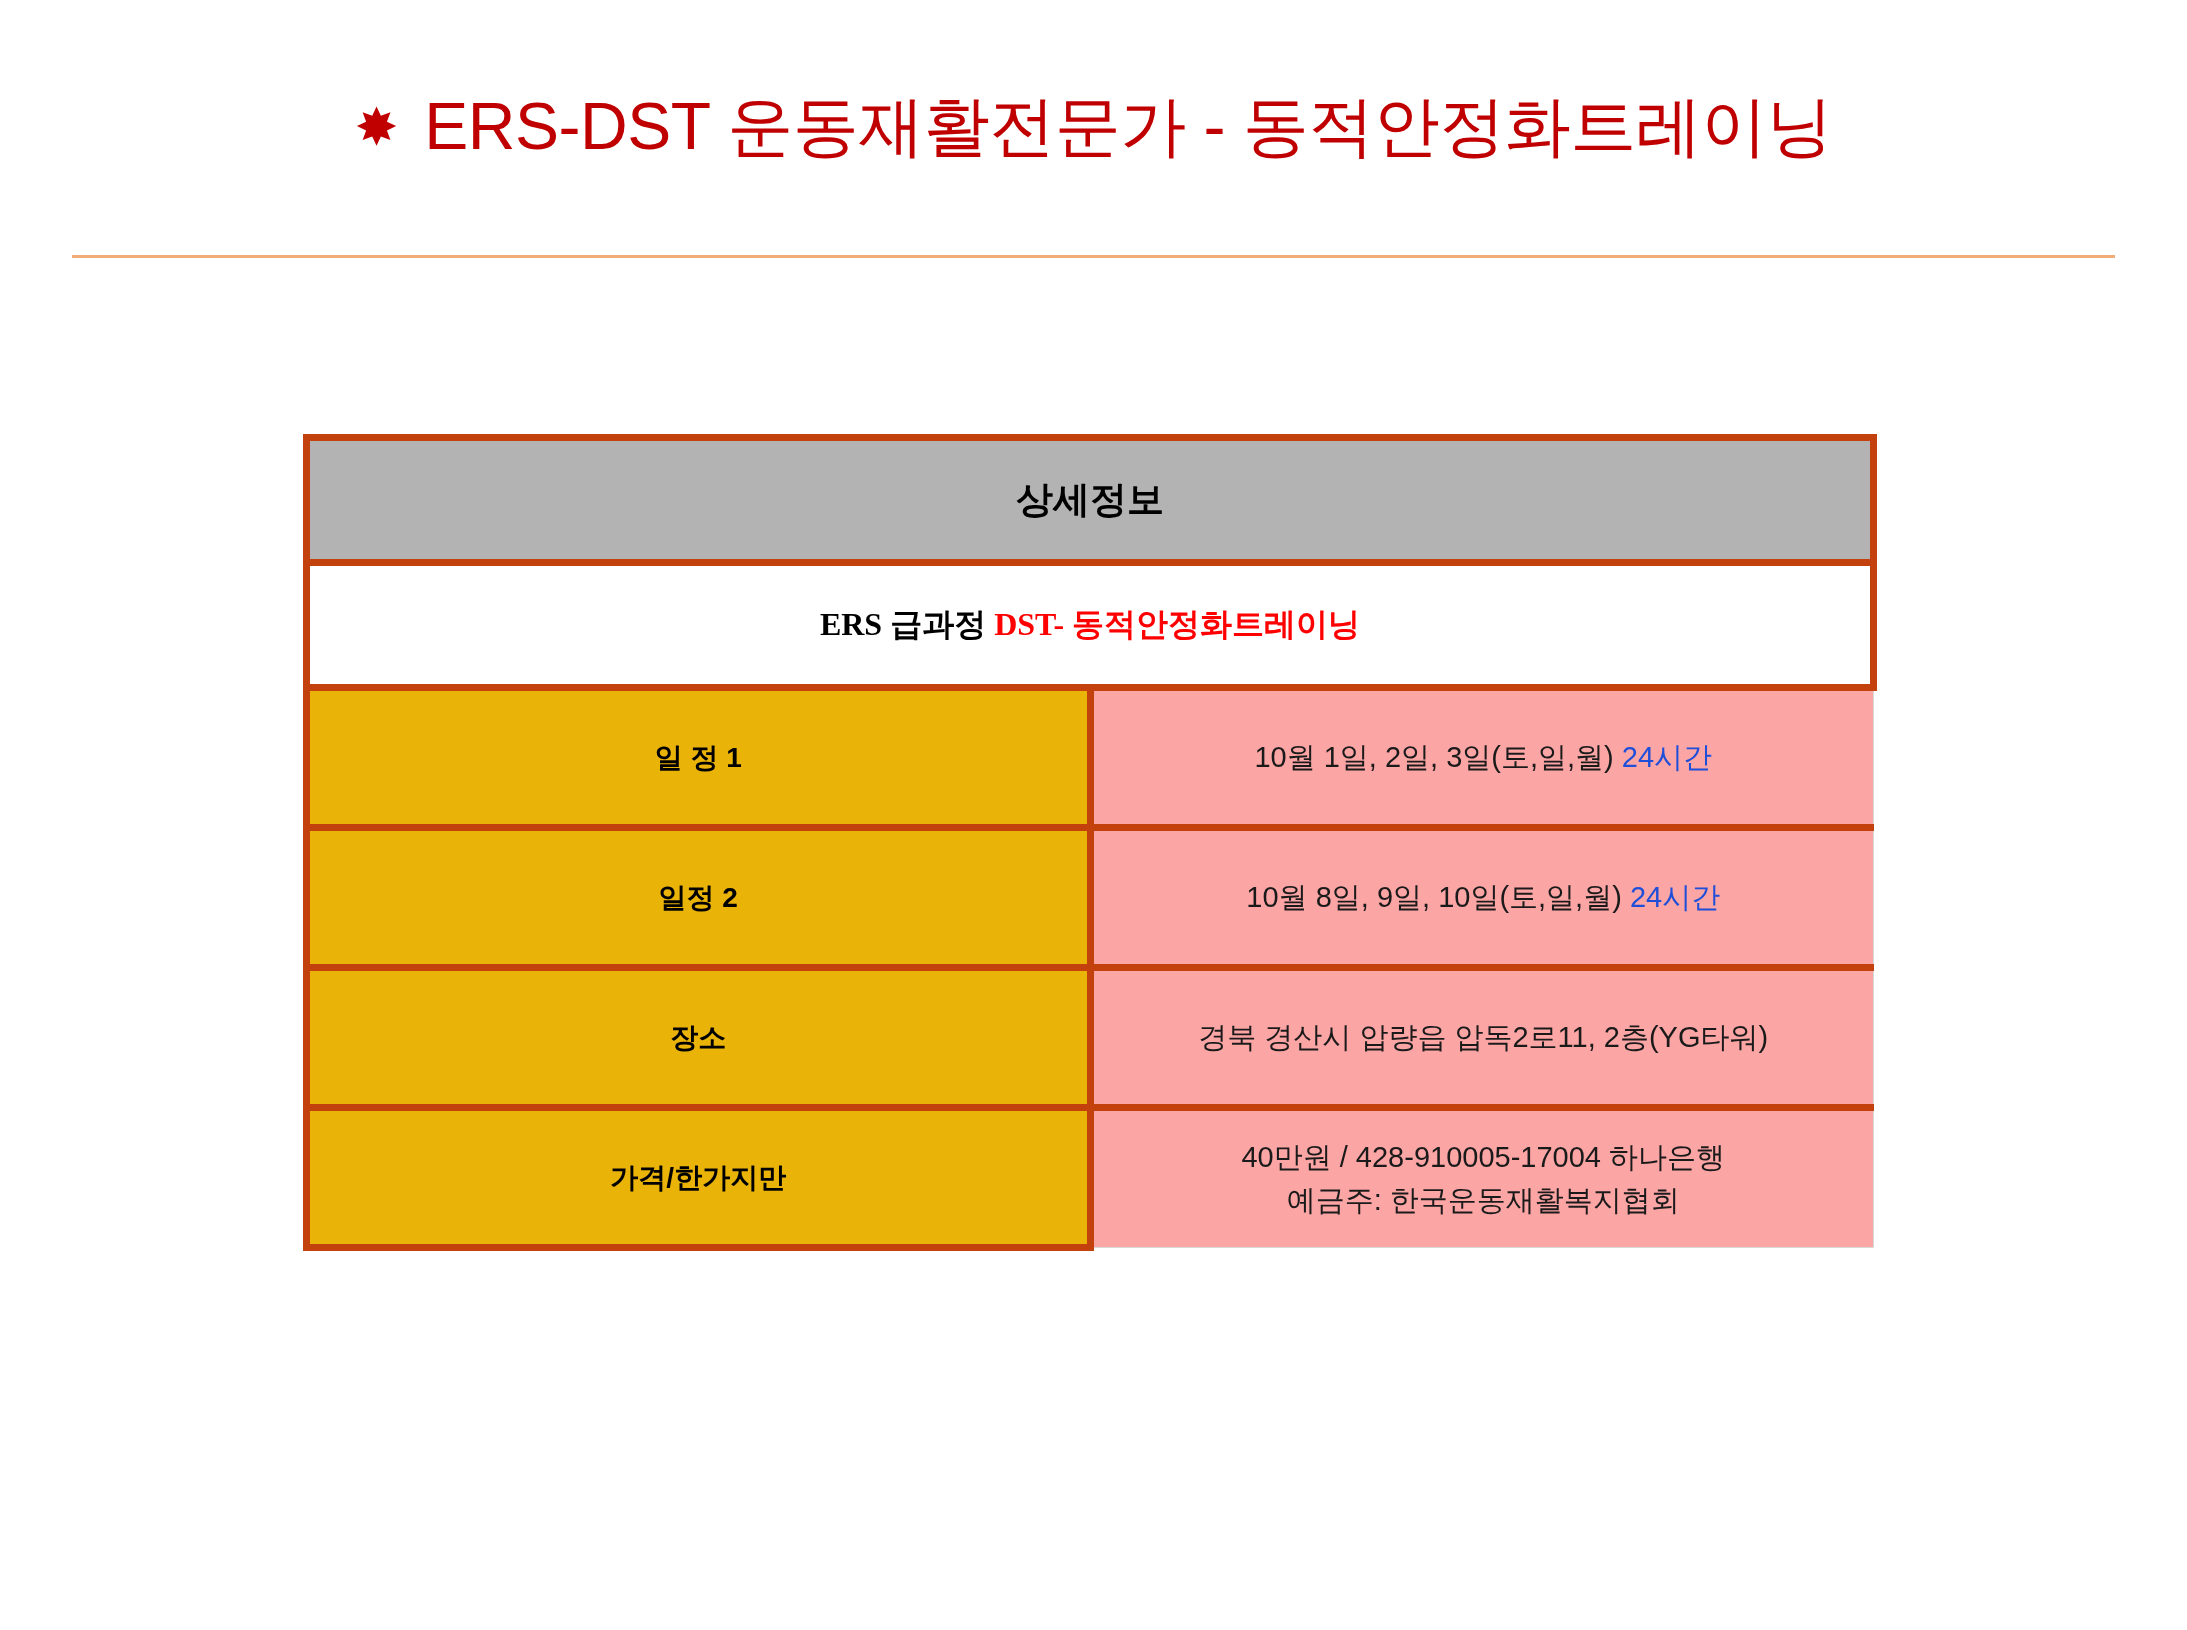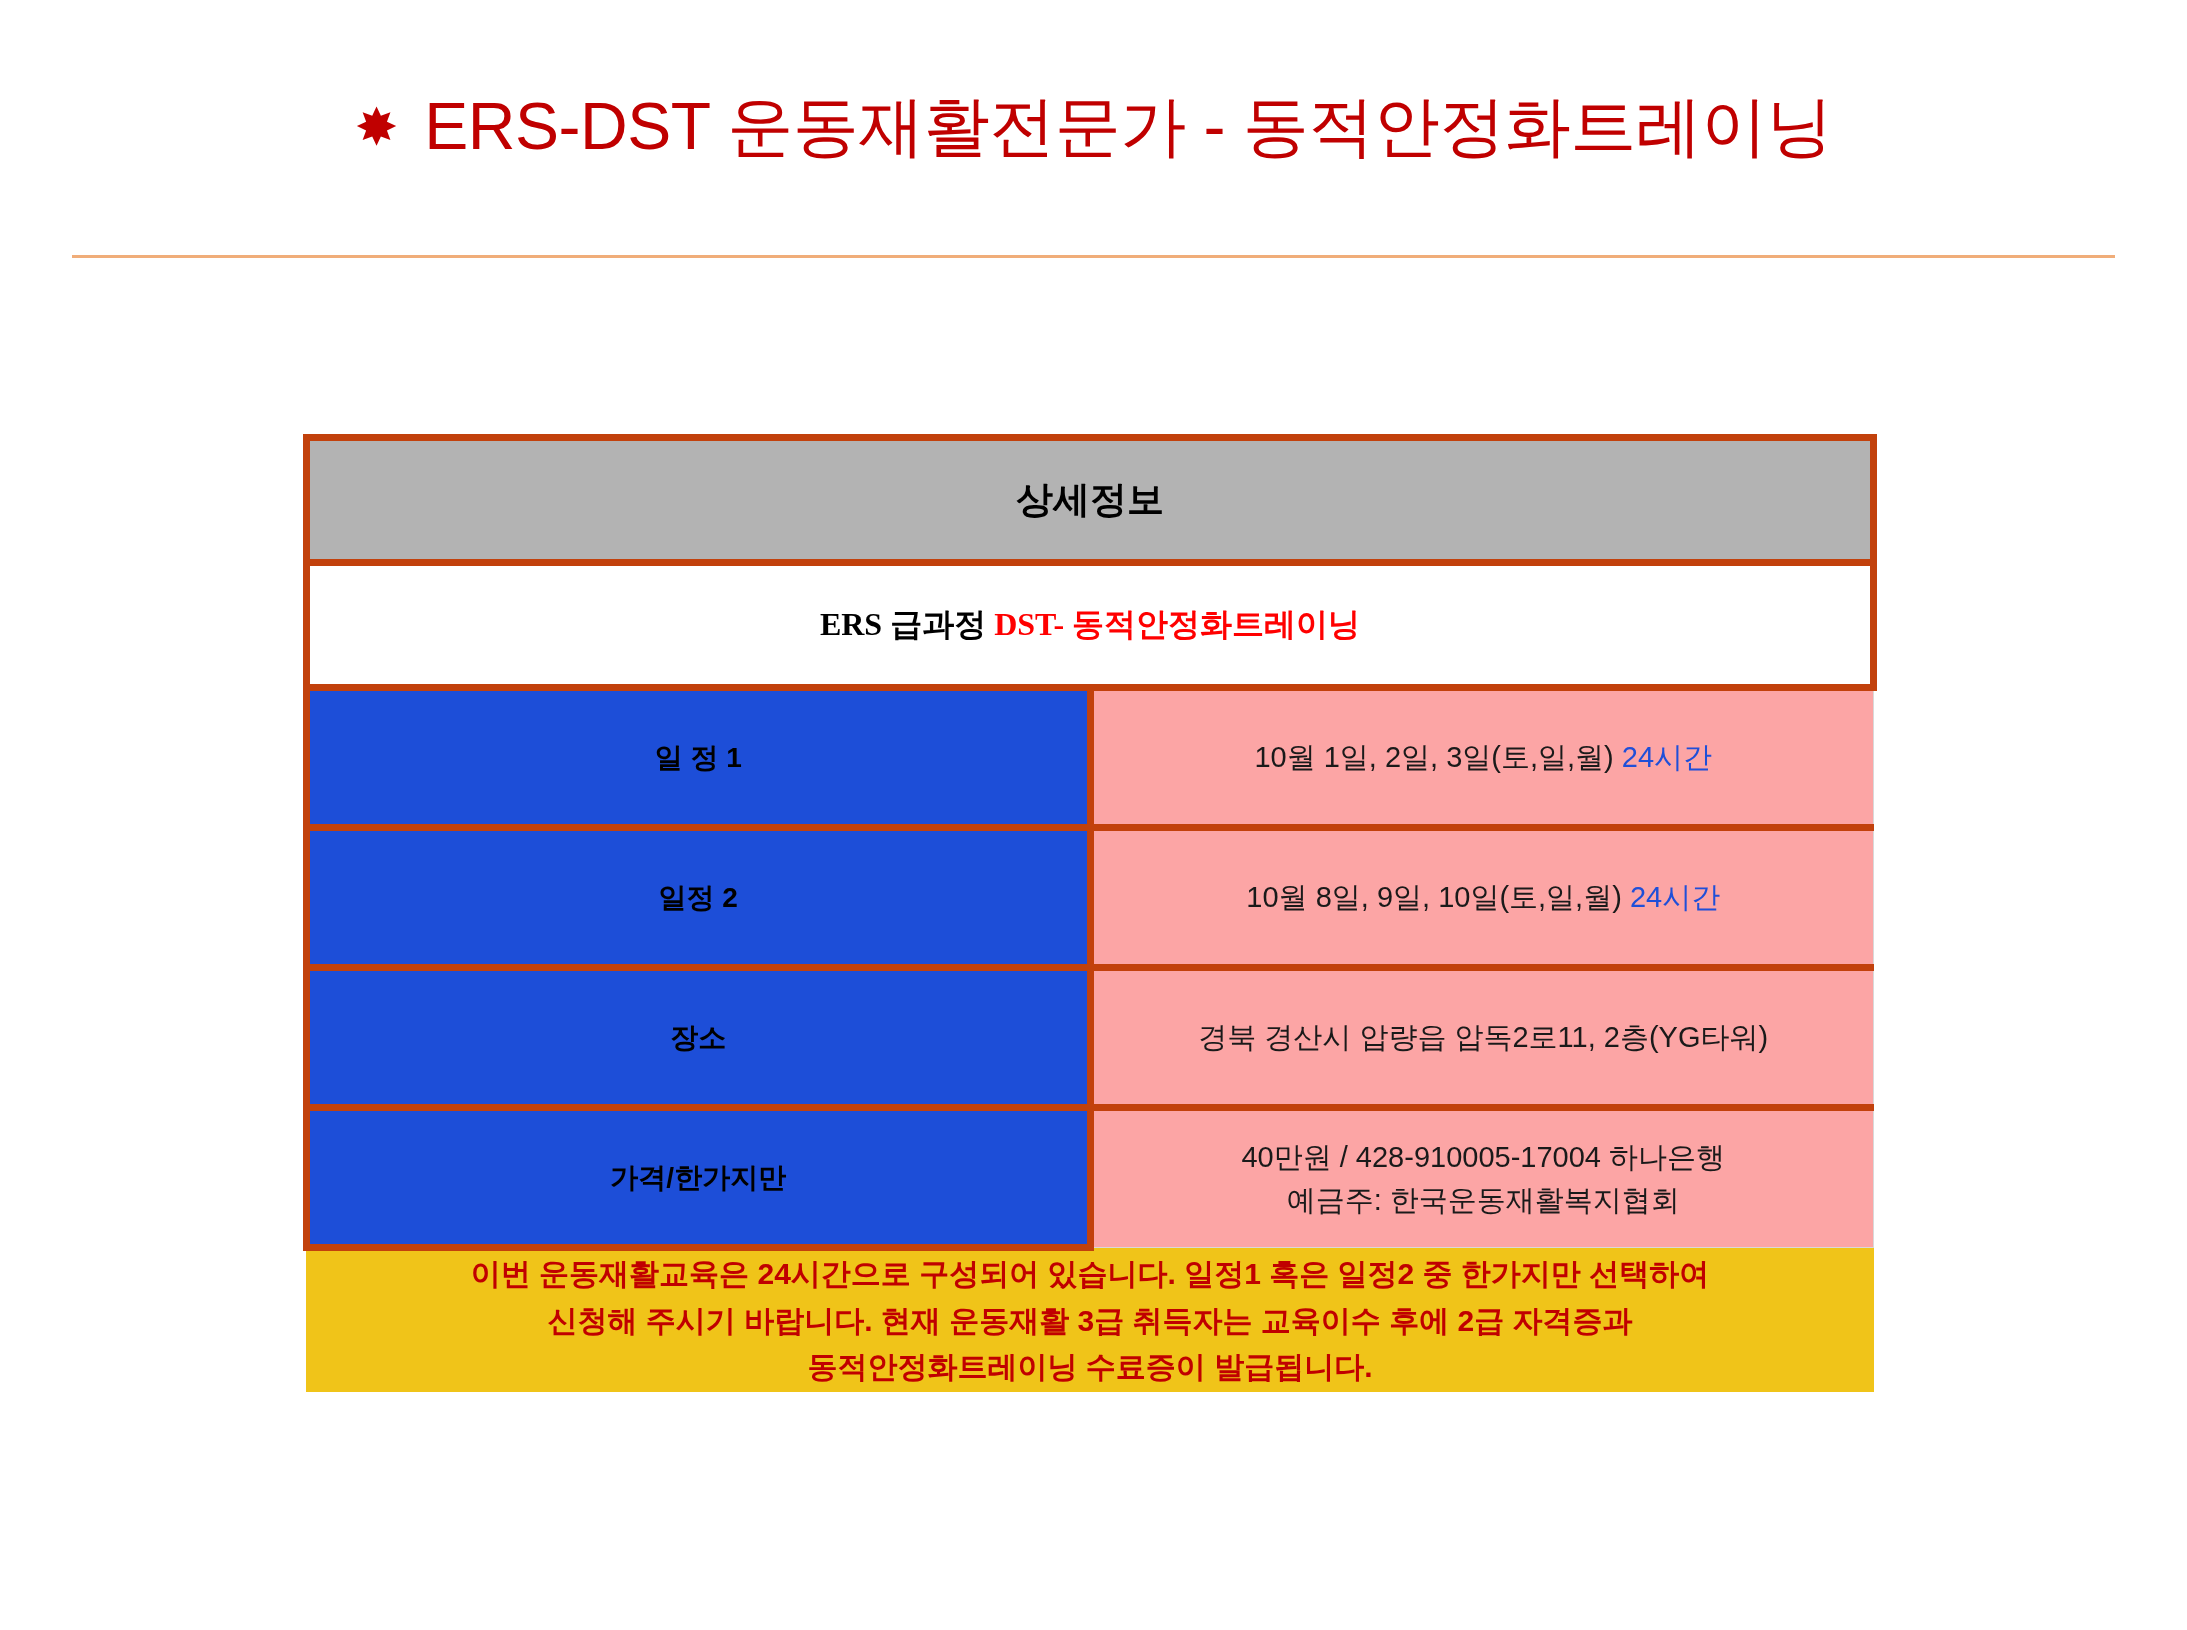--- a/index.html
+++ b/index.html
@@ -91,21 +91,21 @@
     font-weight: bold;
     color: #000000;
     border-bottom: 1px solid #d9d9d9 !important;
     font-family: Liberation Serif, serif;
   }
   .subhead-cell .red {
     color: #ff0000;
   }
 
   .label-cell {
-    background: #1d4ed8;
+    background: #eab308;
     text-align: center;
     font-size: 28px;
     font-weight: bold;
     color: #000000;
     width: 408px;
     border-bottom: 1px solid #ffffff;
   }
   .value-cell {
     background: #fca5a5;
     text-align: center;
@@ -180,24 +180,17 @@
 
         <tr class="row-h2">
           <td class="label-cell">가격/한가지만</td>
           <td class="value-cell">
             <div>40만원 / 428-910005-17004 하나은행</div>
             <div>예금주: 한국운동재활복지협회</div>
           </td>
         </tr>
 
 
-        <tr>
-          <td class="notice-cell" colspan="2">
-            <div>이번 운동재활교육은 24시간으로 구성되어 있습니다. 일정1 혹은 일정2 중 한가지만 선택하여</div>
-            <div>신청해 주시기 바랍니다. 현재 운동재활 3급 취득자는 교육이수 후에 2급 자격증과</div>
-            <div>동적안정화트레이닝 수료증이 발급됩니다.</div>
-          </td>
-        </tr>
       </tbody>
     </table>
   </div>
 
 </div>
 
 </body></html>

